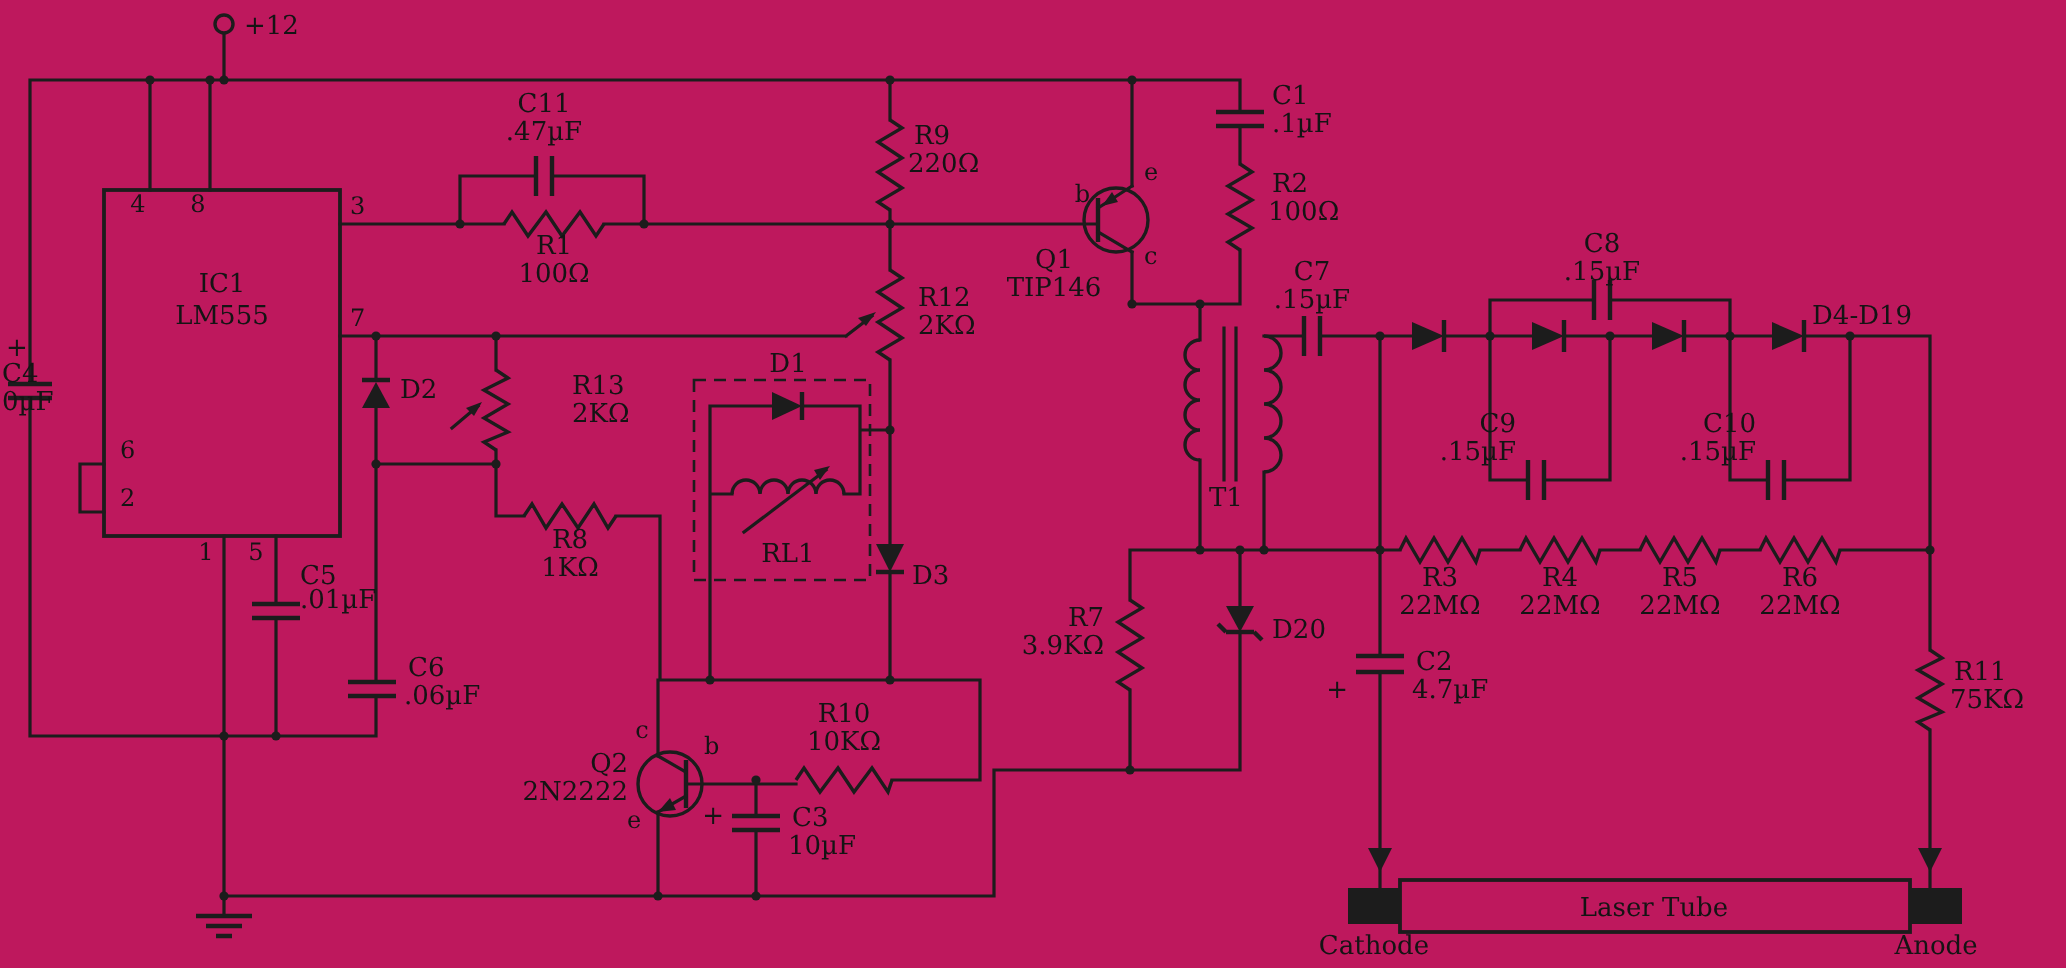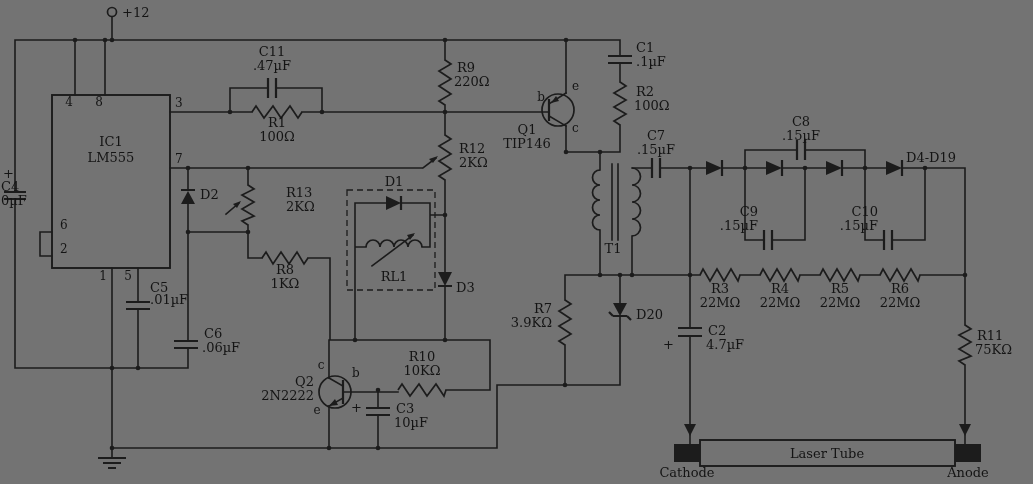--- a/index.html
+++ b/index.html
@@ -1,16 +1,16 @@
 <!DOCTYPE html>
 <html><head>
 <meta charset="utf-8">
 <style>
   html,body{margin:0;padding:0;background:#ffffff;}
-  .stage{position:relative;width:1033px;height:484px;background:#737373;overflow:hidden;
+  .stage{position:relative;width:1033px;height:484px;background:#be185d;overflow:hidden;
          font-family:"DejaVu Serif","Liberation Serif",serif;}
   svg{display:block;}
   .w{stroke:#1c1c1c;stroke-width:1.6;fill:none;stroke-linecap:square;}
   .sym{stroke:#1c1c1c;stroke-width:1.7;fill:none;}
   .bar{stroke:#1c1c1c;stroke-width:2.2;fill:none;}
   .fillshape{fill:#1c1c1c;stroke:none;}
   .boxline{stroke:#1c1c1c;stroke-width:1.9;fill:none;}
   .dashedbox{stroke:#1c1c1c;stroke-width:1.3;fill:none;stroke-dasharray:6 4;}
   .dot{fill:#1c1c1c;stroke:none;}
   text{font-size:13px;fill:#141414;}

